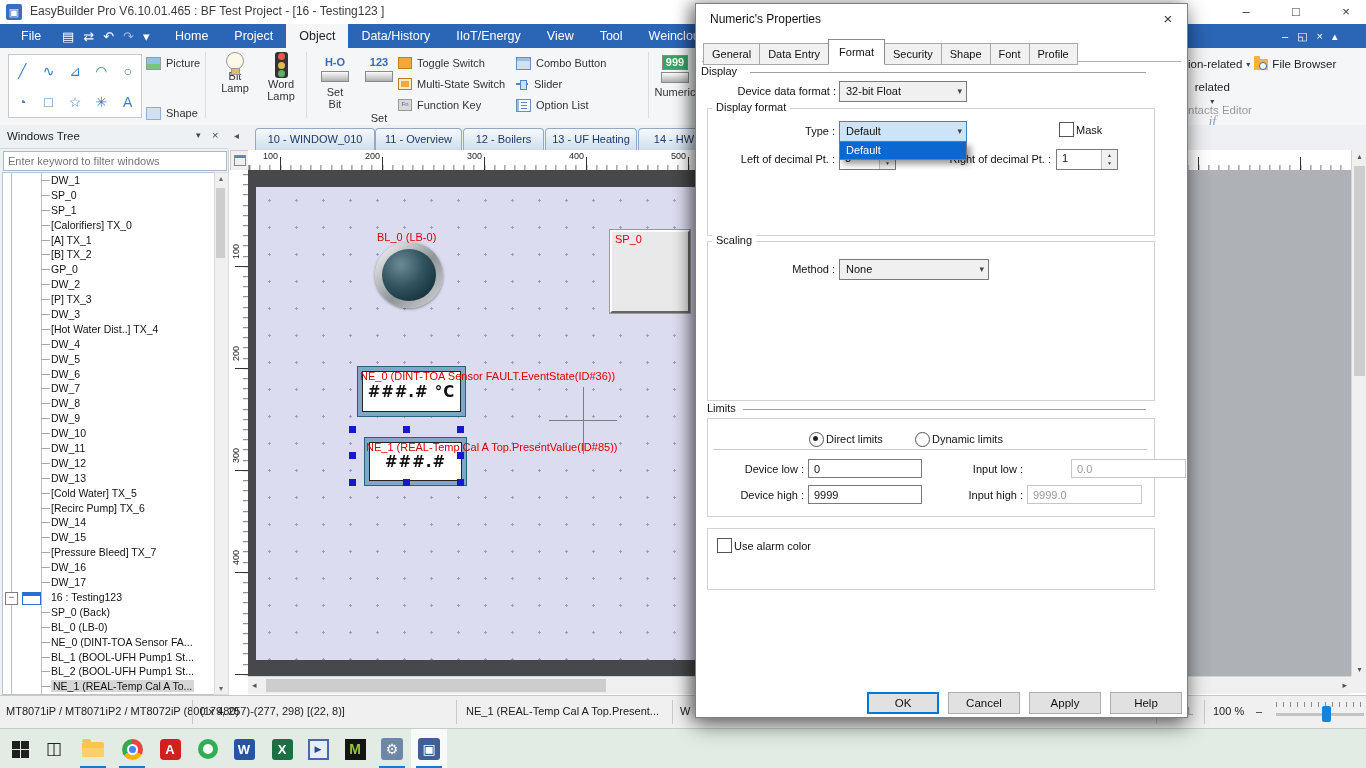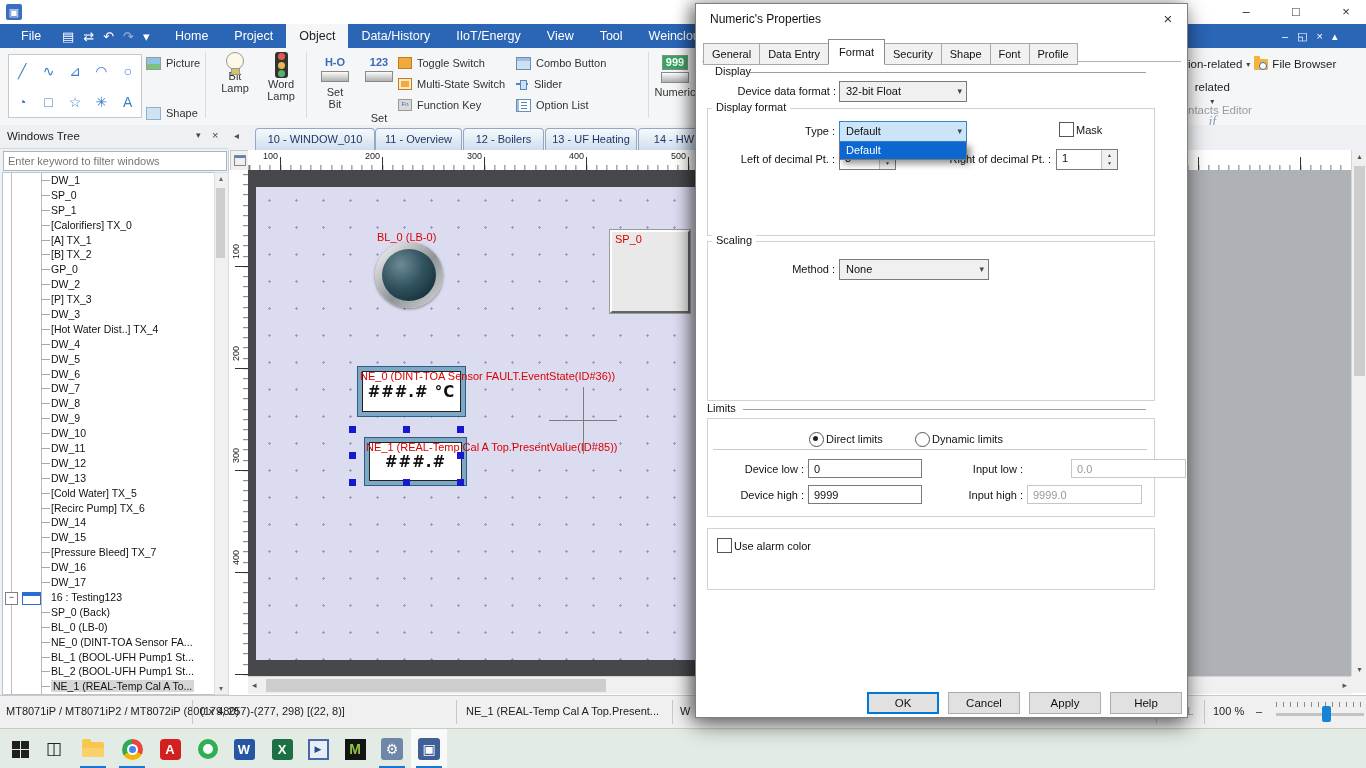--- a/index.html
+++ b/index.html
@@ -189,20 +189,21 @@
   .ic-ebpro{width:22px;height:22px;background:#3f5f96;border-radius:3px;color:#fff;font-size:14px;text-align:center;line-height:22px;}
 </style>
 </head>
 <body>
 
 <div id="screen">
 
   
   <div id="titlebar">
     <span id="appicon">▣</span>
+    <span id="apptitle">EasyBuilder Pro V6.10.01.465 : BF Test Project - [16 - Testing123 ]</span>
     <span class="wctl" style="left:1226px;">–</span>
     <span class="wctl" style="left:1276px;">□</span>
     <span class="wctl" style="left:1326px;">×</span>
   </div>
 
   
   <div id="menubar">
     <span id="file-menu" class="mtab">File</span>
     <span id="quick-icons">
         <span class="qi">▤</span>
@@ -473,21 +474,21 @@
         <span class="dtab">General</span>
         <span class="dtab">Data Entry</span>
         <span class="dtab on">Format</span>
         <span class="dtab">Security</span>
         <span class="dtab">Shape</span>
         <span class="dtab">Font</span>
         <span class="dtab">Profile</span>
       </div>
     <i class="pageline"></i>
 
-    <span class="dlab" style="left:19px;top:61px;">Display</span>
+    <span class="dlab" style="left:5px;top:61px;">Display</span>
     <i class="secline" style="left:54px;top:68px;width:396px;"></i>
     <span class="dlab r" style="left:28px;top:81px;width:112px;">Device data format :</span>
     <span class="combo" style="left:143px;top:77px;width:128px;">
       <span>32-bit Float</span>
       <i class="chev">▾</i>
     </span>
 
     <div class="gbox" style="left:11px;top:104px;width:446px;height:126px;"></div>
     <span class="glegend" style="left:16px;top:97px;">Display format</span>
     <span class="dlab r" style="left:75px;top:121px;width:64px;">Type :</span>

